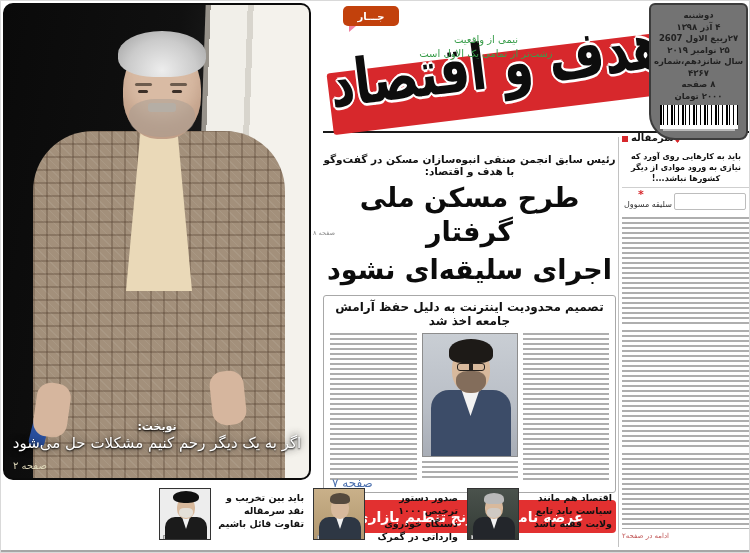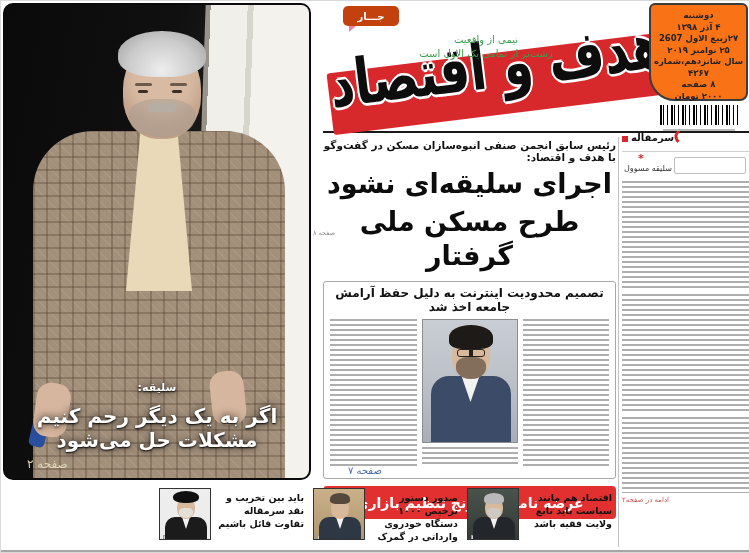--- a/index.html
+++ b/index.html
@@ -45,61 +45,61 @@
     background:#ead9b8; clip-path:polygon(22% 0,78% 0,100% 100%,0 100%); }
   .nb-hand{ position:absolute; width:34px; height:54px; background:#d6b69e;
     border-radius:14px; z-index:3;}
   .nb-hand.l{ left:30px; top:378px; transform:rotate(8deg);}
   .nb-hand.r{ left:206px; top:366px; transform:rotate(-6deg);}
   .nb-obj{ position:absolute; left:26px; top:412px; width:16px; height:30px;
     background:#2a4f9e; border-radius:5px; transform:rotate(14deg); z-index:2;}
   .lead-cap{ position:absolute; left:0; right:0; bottom:26px; text-align:center;
     color:#fff; z-index:5; text-shadow:0 1px 2px #000,0 0 8px rgba(0,0,0,.85); }
   .lead-cap .nm{ font-size:11px; font-weight:bold; }
-  .lead-cap .qt{ font-size:20px; font-weight:bold; margin-top:10px; }
-  .lead-pref{ position:absolute; left:22px; bottom:7px; color:#ddd6b8; font-size:12px; z-index:5;}
+  .lead-cap .qt{ font-size:15px; font-weight:normal; margin-top:1px; }
+  .lead-pref{ position:absolute; left:8px; bottom:7px; color:#ddd6b8; font-size:10px; z-index:5;}
 
   
   .masthead{ position:absolute; left:322px; top:0; width:428px; height:131px; }
   .band{ position:absolute; left:6px; top:52px; width:334px; height:62px;
     background:#d7282c; transform:rotate(-7deg); border-radius:3px; z-index:1;}
   .logo{ position:absolute; left:4px; top:0; width:340px; height:126px; z-index:2;
     display:flex; align-items:center; justify-content:center;
     font-size:47px; font-weight:bold; color:#0d0d0d; white-space:nowrap;
     transform:rotate(-7deg) scale(1.02,1.35);
     text-shadow:-2px 0 #fff,2px 0 #fff,0 -2px #fff,0 2px #fff,-1px -1px #fff,1px 1px #fff,-1px 1px #fff,1px -1px #fff; }
   .bubble{ position:absolute; left:20px; top:5px; width:56px; height:20px; z-index:3;
     background:#c2410c; border-radius:5px; color:#fff; font-weight:bold; font-size:10px;
     display:flex; align-items:center; justify-content:center; }
   .bubble::after{ content:""; position:absolute; left:6px; bottom:-6px;
     border-width:6px 7px 0 0; border-style:solid; border-color:#f07f9e transparent transparent transparent; }
   .motto{ position:absolute; left:88px; top:32px; width:150px; text-align:center; z-index:3;
     color:#3a9e4c; font-size:10px; font-weight:normal; line-height:14px; }
-  .datebox{ position:absolute; left:326px; top:2px; width:99px; height:98px; z-index:4;
-    background:#f97316; border:2px solid #3c3c3c; border-radius:6px 6px 8px 26px;
+  .datebox{ position:absolute; left:326px; top:2px; width:99px; height:137px; z-index:4;
+    background:#737373; border:2px solid #3c3c3c; border-radius:6px 6px 8px 26px;
     padding-top:5px; text-align:center; font-size:8.5px; line-height:11.5px; color:#222; font-weight:bold;}
   .barcode{ width:78px; height:24px; margin:3px auto 0;
     background:repeating-linear-gradient(90deg,#000 0 2px,#fff 2px 3px,#000 3px 4px,#fff 4px 7px,#000 7px 8px,#fff 8px 11px);
     border-bottom:4px solid #fff; box-shadow:0 5px 0 -3px #bbb; }
   .mast-rule{ position:absolute; left:322px; top:130px; width:428px; height:2px; background:#1a1a1a; }
 
   
   .midcol{ position:absolute; left:322px; top:136px; width:293px; height:412px; }
-  .kicker{ font-size:10.5px; font-weight:bold; color:#111; margin-top:2px;}
+  .kicker{ font-size:10.5px; font-weight:bold; text-align:center; color:#111; margin-top:16px;}
   .h1{ font-size:27px; font-weight:bold; text-align:center; color:#0c0c0c;
     line-height:34px; letter-spacing:-0.5px; margin-top:4px;}
   .mid-pref{ position:absolute; right:281px; top:92px; font-size:6.5px; color:#8a8a8a; white-space:nowrap;}
   .net-box{ position:relative; margin-top:8px; border:1px solid #a8a8a8; border-radius:3px;
     height:198px; padding:4px 6px 10px; background:#fff; }
   .net-h{ font-size:12px; font-weight:bold; text-align:center; color:#111; }
   .net-cols{ display:flex; gap:5px; margin-top:5px; }
   .ftcol{ width:87px; }
   .ft{ background-image:repeating-linear-gradient(to bottom,#8c8c8c 0 1.6px,transparent 1.6px 5px);
     opacity:.7; filter:blur(.2px); }
-  .net-pref{ position:absolute; bottom:2px; left:8px; font-size:10px; color:#4a6fae;margin-left:16px; }
+  .net-pref{ position:absolute; bottom:2px; left:8px; font-size:12px; color:#4a6fae; }
 
   .jh{ position:relative; width:96px; height:124px; border:1px solid #8d8d8d;
     background:linear-gradient(180deg,#c9ced4 0%,#b9bec6 60%,#a8adb6 100%); overflow:hidden; }
   .jh-head{ position:absolute; left:29px; top:13px; width:38px; height:46px;
     background:#d8b99c; border-radius:46%; z-index:2;}
   .jh-hair{ position:absolute; left:-3px; top:-8px; width:44px; height:24px;
     background:#1d1a17; border-radius:50% 50% 30% 30%; }
   .jh-beard{ position:absolute; left:4px; top:24px; width:30px; height:22px;
     background:rgba(45,33,26,.5); border-radius:40% 40% 52% 52%; }
   .jh-glasses{ position:absolute; left:5px; top:16px; width:28px; height:8px;
@@ -194,21 +194,21 @@
       <div class="nb-brow r"></div>
       <div class="nb-eye l"></div>
       <div class="nb-eye r"></div>
       <div class="nb-beard"></div>
       <div class="nb-mus"></div>
     </div>
     <div class="nb-hand l"></div>
     <div class="nb-hand r"></div>
     <div class="nb-obj"></div>
     <div class="lead-cap">
-      <div class="nm">سلیقه:</div>
+      <div class="nm">نوبخت:</div>
       <div class="qt">اگر به یک دیگر رحم کنیم مشکلات حل می‌شود</div>
     </div>
     <div class="lead-pref">صفحه ۲</div>
   </div>
 
   <div class="masthead">
     <div class="band"></div>
     <div class="logo">هدف و اقتصاد</div>
     <div class="bubble">جـــار</div>
     <div class="motto">
@@ -223,22 +223,22 @@
       <div>سال شانزدهم،شماره ۴۳۶۷</div>
       <div>۸ صفحه</div>
       <div>۲۰۰۰ تومان</div>
       <div class="barcode"></div>
     </div>
   </div>
   <div class="mast-rule"></div>
 
   <div class="midcol">
     <div class="kicker">رئیس سابق انجمن صنفی انبوه‌سازان مسکن در گفت‌وگو با هدف و اقتصاد:</div>
+    <div class="h1">طرح مسکن ملی گرفتار</div>
     <div class="h1">اجرای سلیقه‌ای نشود</div>
-    <div class="h1">طرح مسکن ملی گرفتار</div>
     <div class="mid-pref">صفحه ۸</div>
 
     <div class="net-box">
       <div class="net-h">تصمیم محدودیت اینترنت به دلیل حفظ آرامش جامعه اخذ شد</div>
       <div class="net-cols">
         <div class="ftcol">
           <div class="ft" style="height:150px;"></div>
         </div>
         <div>
           <div class="jh">
@@ -266,20 +266,21 @@
     </div>
   </div>
 
   <div class="vline"></div>
   <div class="edcol">
     <div class="ed-head">
       <div class="ed-sq"></div>
       <div class="ed-tab">سرمقاله</div>
       <div class="ed-curl"></div>
     </div>
+    <div class="ed-h">باید به کارهایی روی آورد که نیازی به ورود موادی از دیگر کشورها نباشد...!</div>
     <div class="ed-by">
       <div class="ed-star">*</div>
       <div class="ed-name">سلیقه مسوول</div>
       <div class="ed-authorbox"></div>
     </div>
     <div class="ed-body">
       <div class="ft" style="height:108px; margin-bottom:5px;"></div>
       <div class="ft" style="height:118px; margin-bottom:5px;"></div>
       <div class="ft" style="height:76px;"></div>
     </div>

